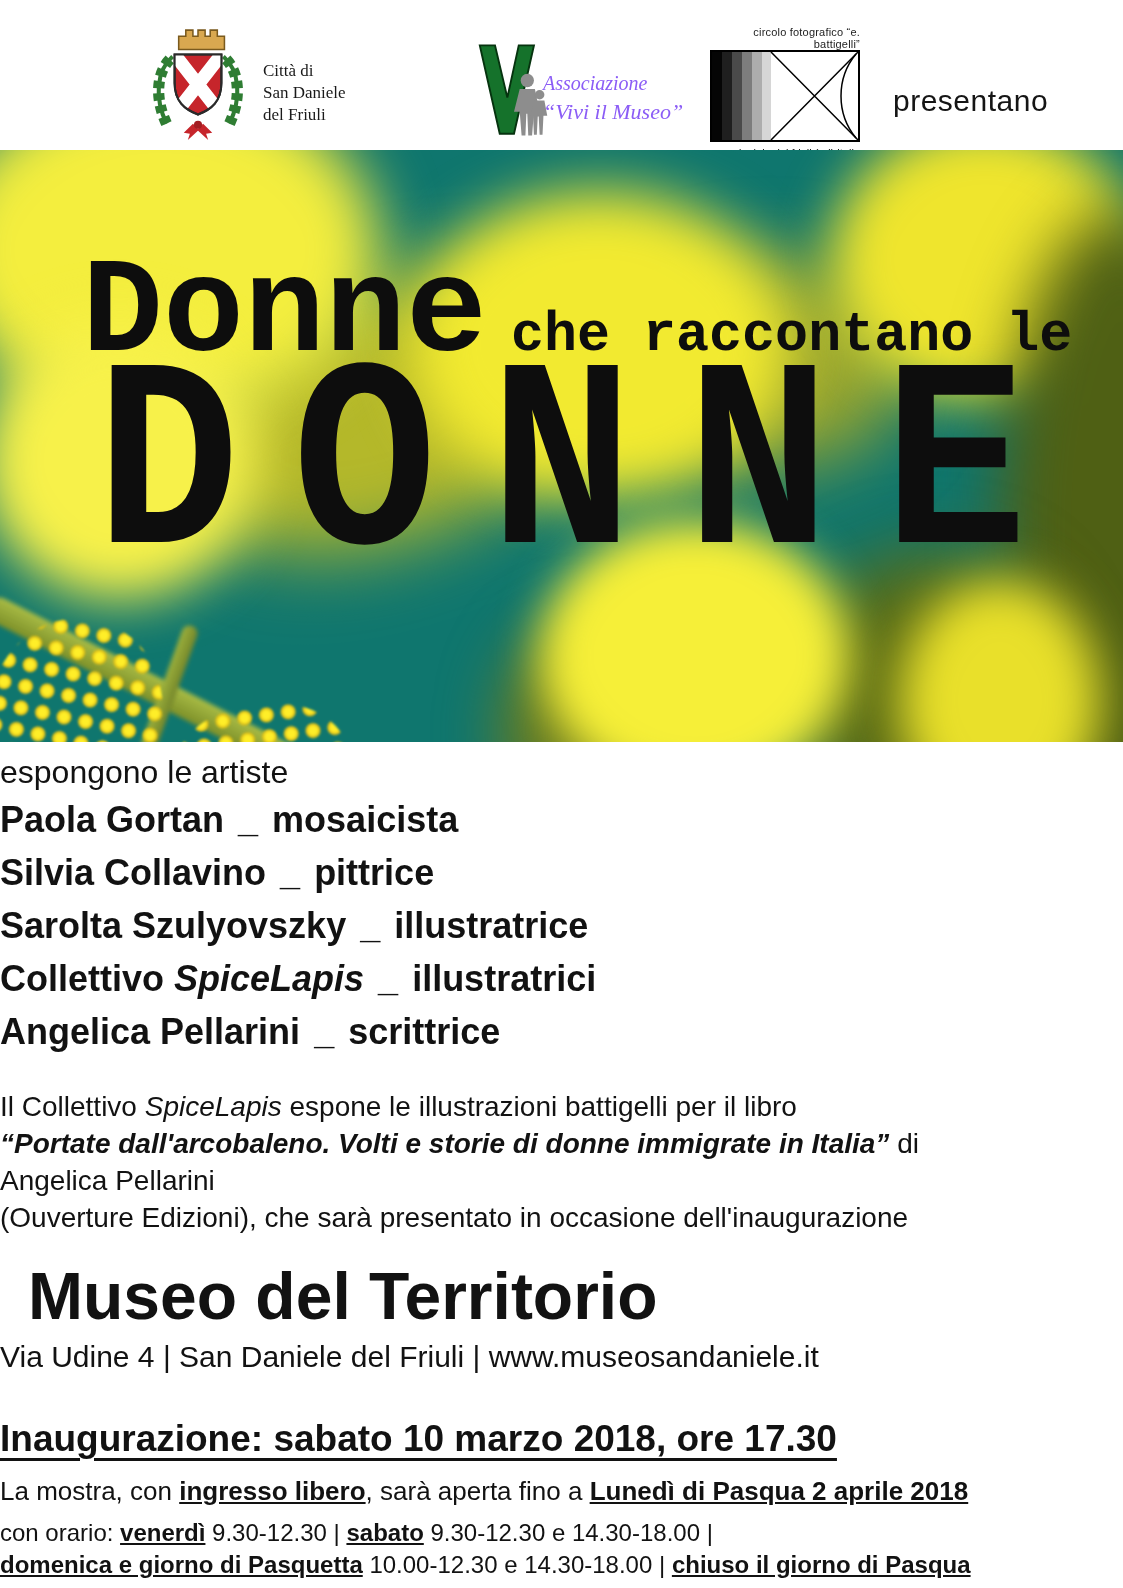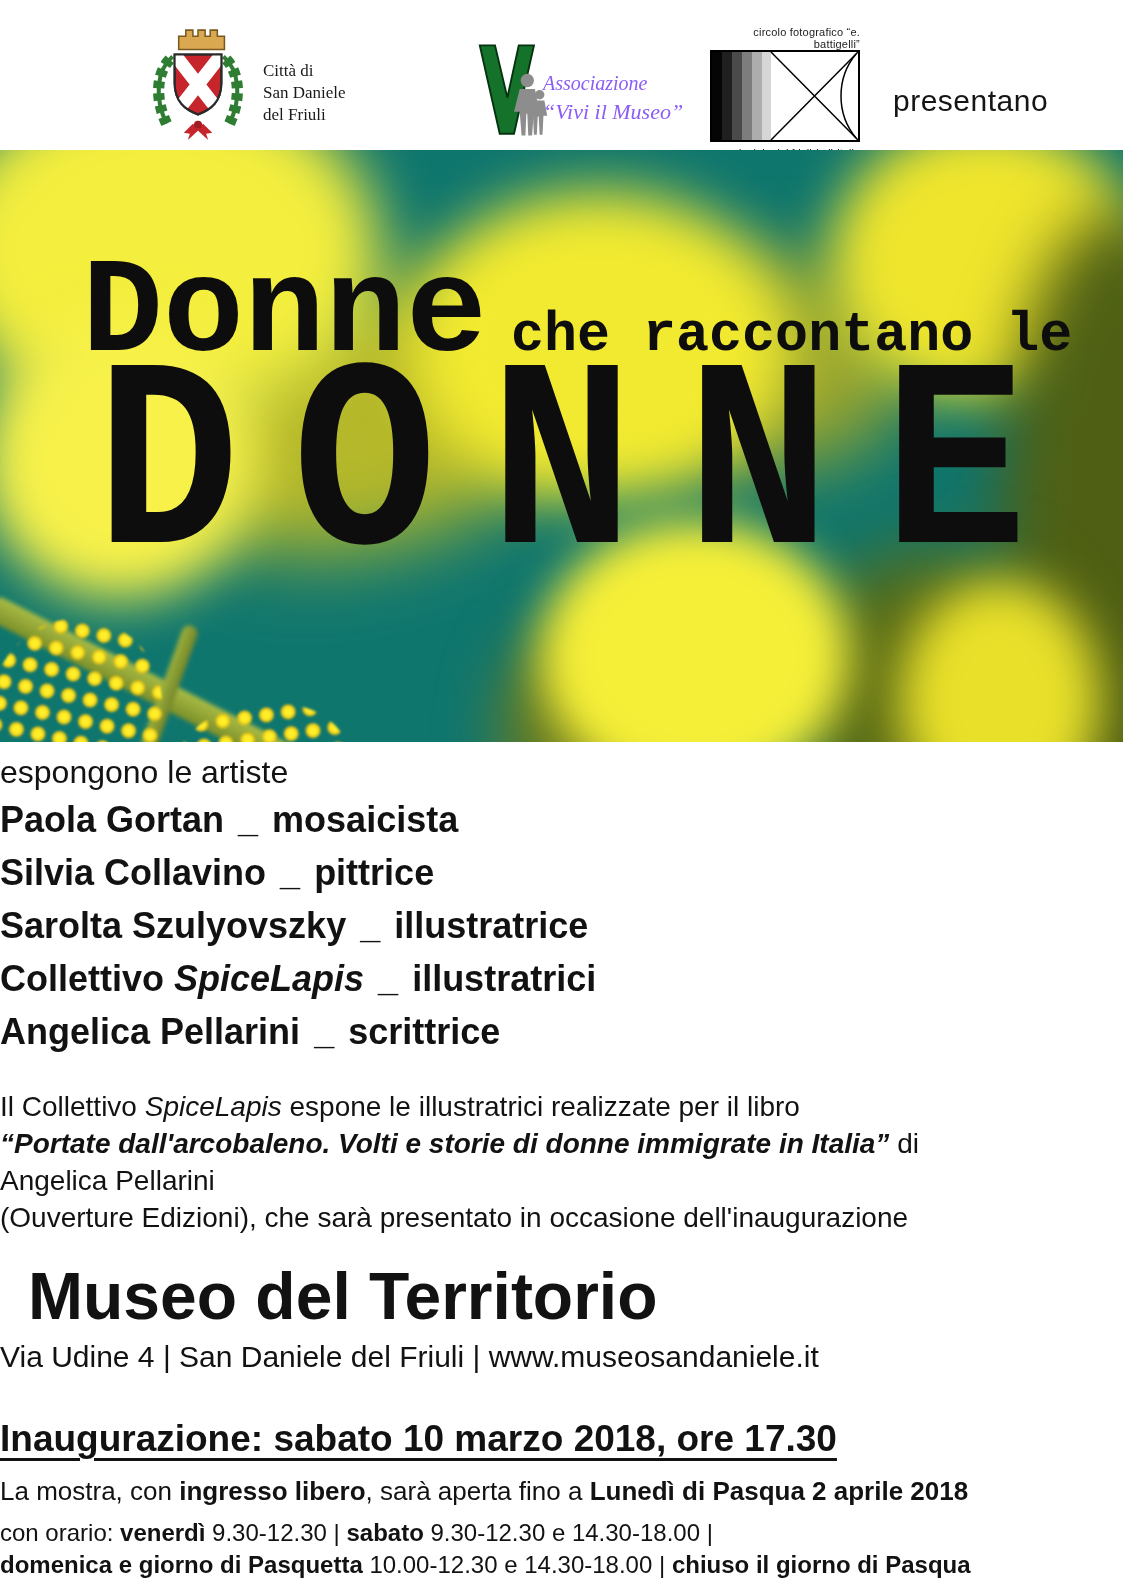--- a/index.html
+++ b/index.html
@@ -61,21 +61,21 @@
   .it{font-style:italic;}
   .desc{margin-top:30px;font-size:28px;line-height:37px;}
   .desc .book{font-weight:bold;font-style:italic;}
   .venue-name{margin-top:24px;font-size:66px;font-weight:bold;line-height:72px;padding-left:28px;}
   .venue-address{font-size:30px;margin-top:8px;}
   .inaug{margin-top:44px;font-size:37px;font-weight:bold;display:inline-block;
          text-decoration:underline;text-underline-offset:7px;text-decoration-thickness:3px;}
   .info1{margin-top:16px;font-size:26px;}
   .info2{margin-top:12px;font-size:24px;}
   .info3{margin-top:4px;font-size:24px;}
-  b{font-weight:bold;}
+  b{font-weight:bold;text-decoration:underline;}
 </style>
 </head>
 <body>
 
 <div class="poster">
 
   <div class="hdr">
 
     <svg class="crest" width="92" height="120" viewBox="0 0 90 118">
 
@@ -177,21 +177,21 @@
     </div>
     <div class="artist">
       <span>Collettivo </span><span class="it">SpiceLapis</span><span class="sep">_</span><span>illustratrici</span>
     </div>
     <div class="artist">
       <span>Angelica Pellarini</span><span class="it"></span><span class="sep">_</span><span>scrittrice</span>
     </div>
 
     <div class="desc">
       <div>
-        <span>Il Collettivo </span><span class="it">SpiceLapis</span><span> espone le illustratrici realizzate per il libro</span>
+        <span>Il Collettivo </span><span class="it">SpiceLapis</span><span> espone le illustrazioni battigelli per il libro</span>
       </div>
       <div>
         <span class="book">“Portate dall'arcobaleno. Volti e storie di donne immigrate in Italia”</span><span> di Angelica Pellarini</span>
       </div>
       <div>(Ouverture Edizioni), che sarà presentato in occasione dell'inaugurazione</div>
     </div>
 
     <div class="venue-name">Museo del Territorio</div>
     <div class="venue-address">Via Udine 4 | San Daniele del Friuli | www.museosandaniele.it</div>
 

